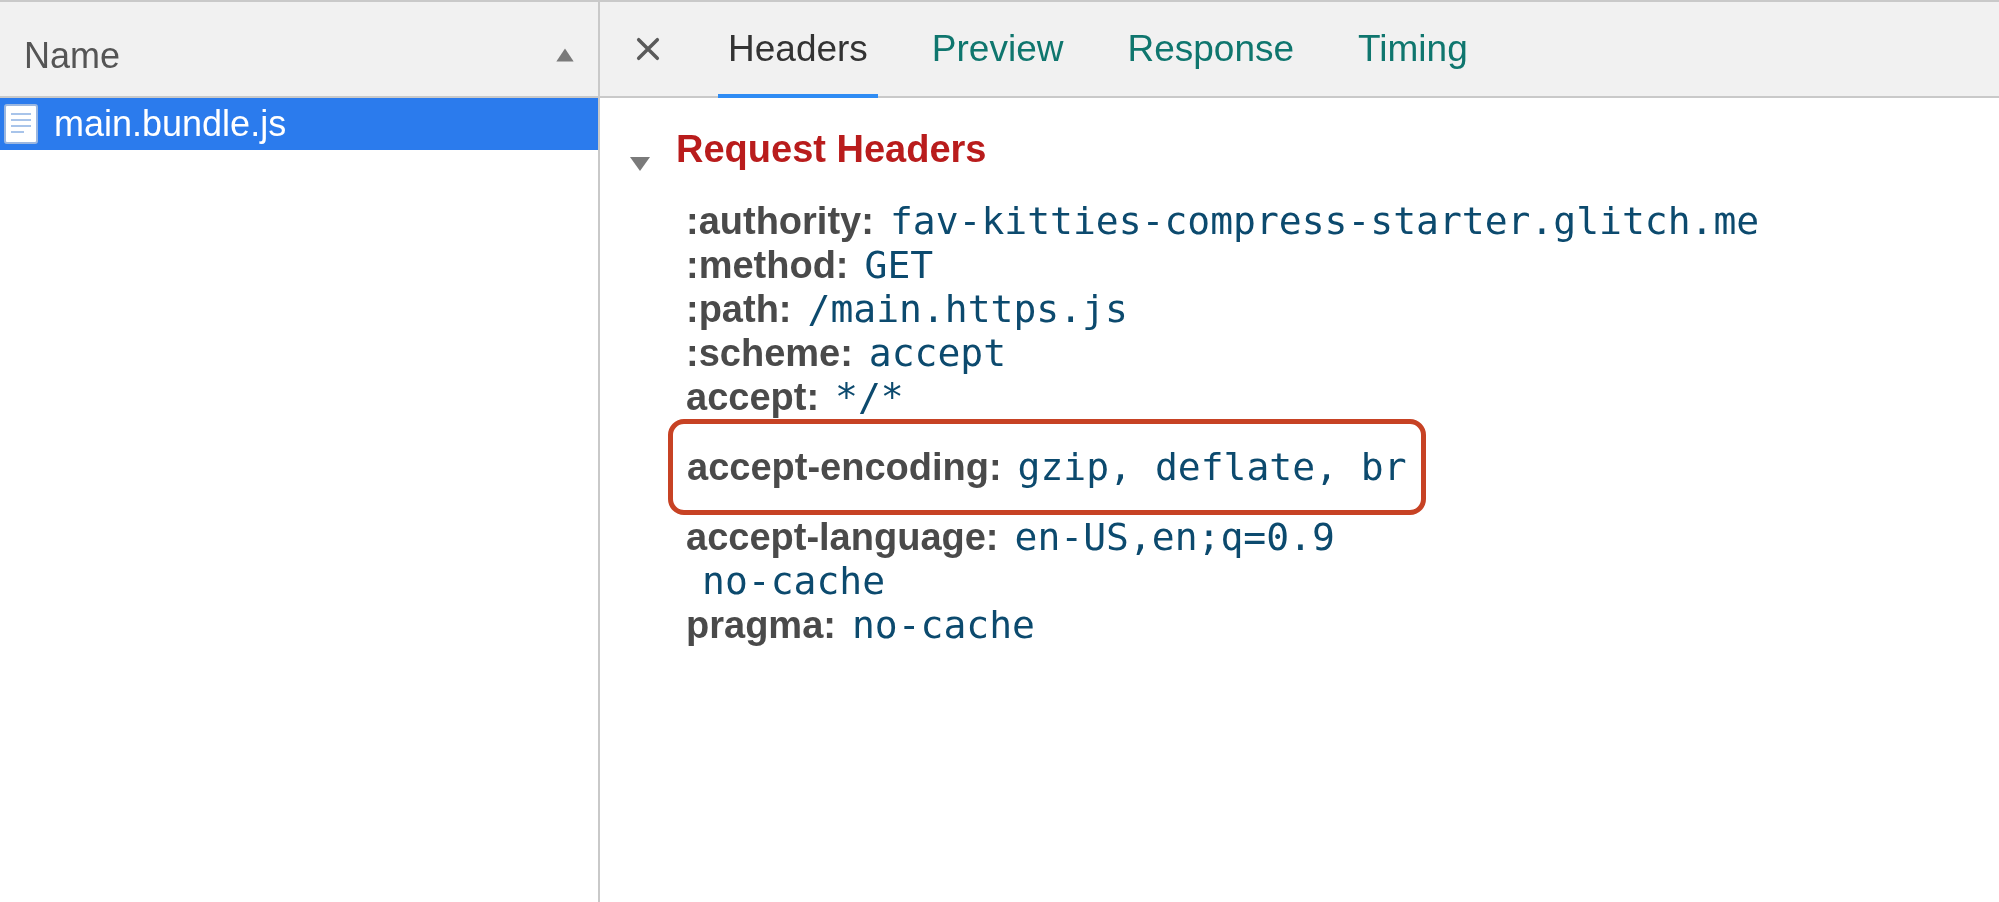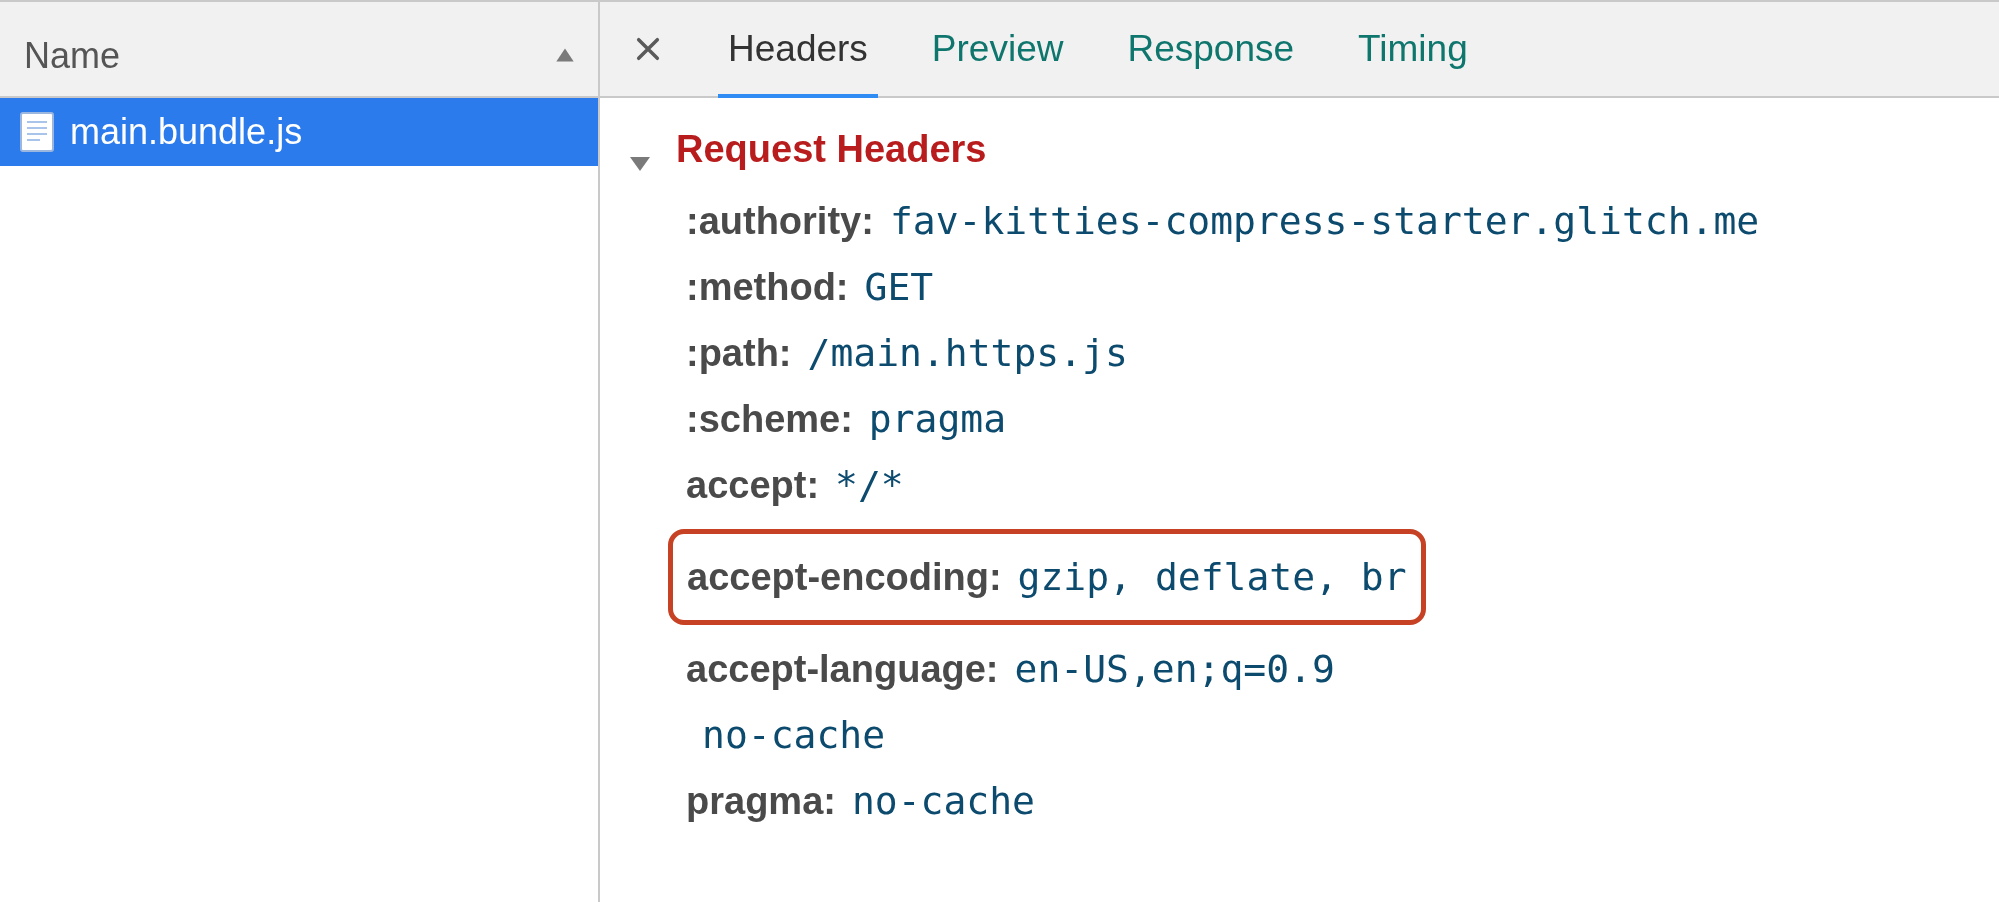--- a/index.html
+++ b/index.html
@@ -34,24 +34,24 @@
     justify-content: space-between;
     font-size: 36px;
     color: #555;
   }
   .sort-arrow {
     display: inline-flex; align-items: center;
   }
   .sort-arrow svg { width: 26px; height: 26px; }
   .file-list { flex: 1; overflow: auto; }
   .file-row {
-    height: 68px;
+    height: 52px;
     display: flex;
     align-items: center;
-    padding: 0 20px;
+    padding: 0 4px;
     gap: 16px;
     background: #2b7bed;
     color: #fff;
     font-size: 36px;
   }
   .file-icon {
     width: 34px; height: 40px;
     display: inline-flex; align-items: center; justify-content: center;
   }
   .file-icon svg { width: 34px; height: 40px; }
@@ -114,21 +114,20 @@
     width: 0; height: 0;
     border-left: 10px solid transparent;
     border-right: 10px solid transparent;
     border-top: 14px solid #7a7a7a;
     margin-right: 4px;
   }
   .header-list {
     padding-left: 56px;
     display: flex;
     flex-direction: column;
-    gap: 22px;
   }
   .header-row {
     display: flex;
     align-items: baseline;
     font-size: 38px;
     color: #3a3a3a;
     white-space: pre;
   }
   .header-row .hname {
     font-weight: 700;
@@ -192,21 +191,21 @@
 
     <div class="details">
       <div class="section-header">
         <span class="disclosure"></span>
         <span>Request Headers</span>
       </div>
       <div class="header-list" id="header-list">
           <div class="header-row"><span class="hname">:authority:</span><span class="hval">fav-kitties-compress-starter.glitch.me</span></div>
           <div class="header-row"><span class="hname">:method:</span><span class="hval">GET</span></div>
           <div class="header-row"><span class="hname">:path:</span><span class="hval">/main.https.js</span></div>
-          <div class="header-row"><span class="hname">:scheme:</span><span class="hval">pragma</span></div>
+          <div class="header-row"><span class="hname">:scheme:</span><span class="hval">accept</span></div>
           <div class="header-row"><span class="hname">accept:</span><span class="hval">*/*</span></div>
           <div class="header-row highlighted"><span class="hname">accept-encoding:</span><span class="hval">gzip, deflate, br</span></div>
           <div class="header-row"><span class="hname">accept-language:</span><span class="hval">en-US,en;q=0.9</span></div>
           <div class="header-row"><span class="hval">no-cache</span></div>
           <div class="header-row"><span class="hname">pragma:</span><span class="hval">no-cache</span></div>
         </div>
     </div>
   </div>
 
 </div>

